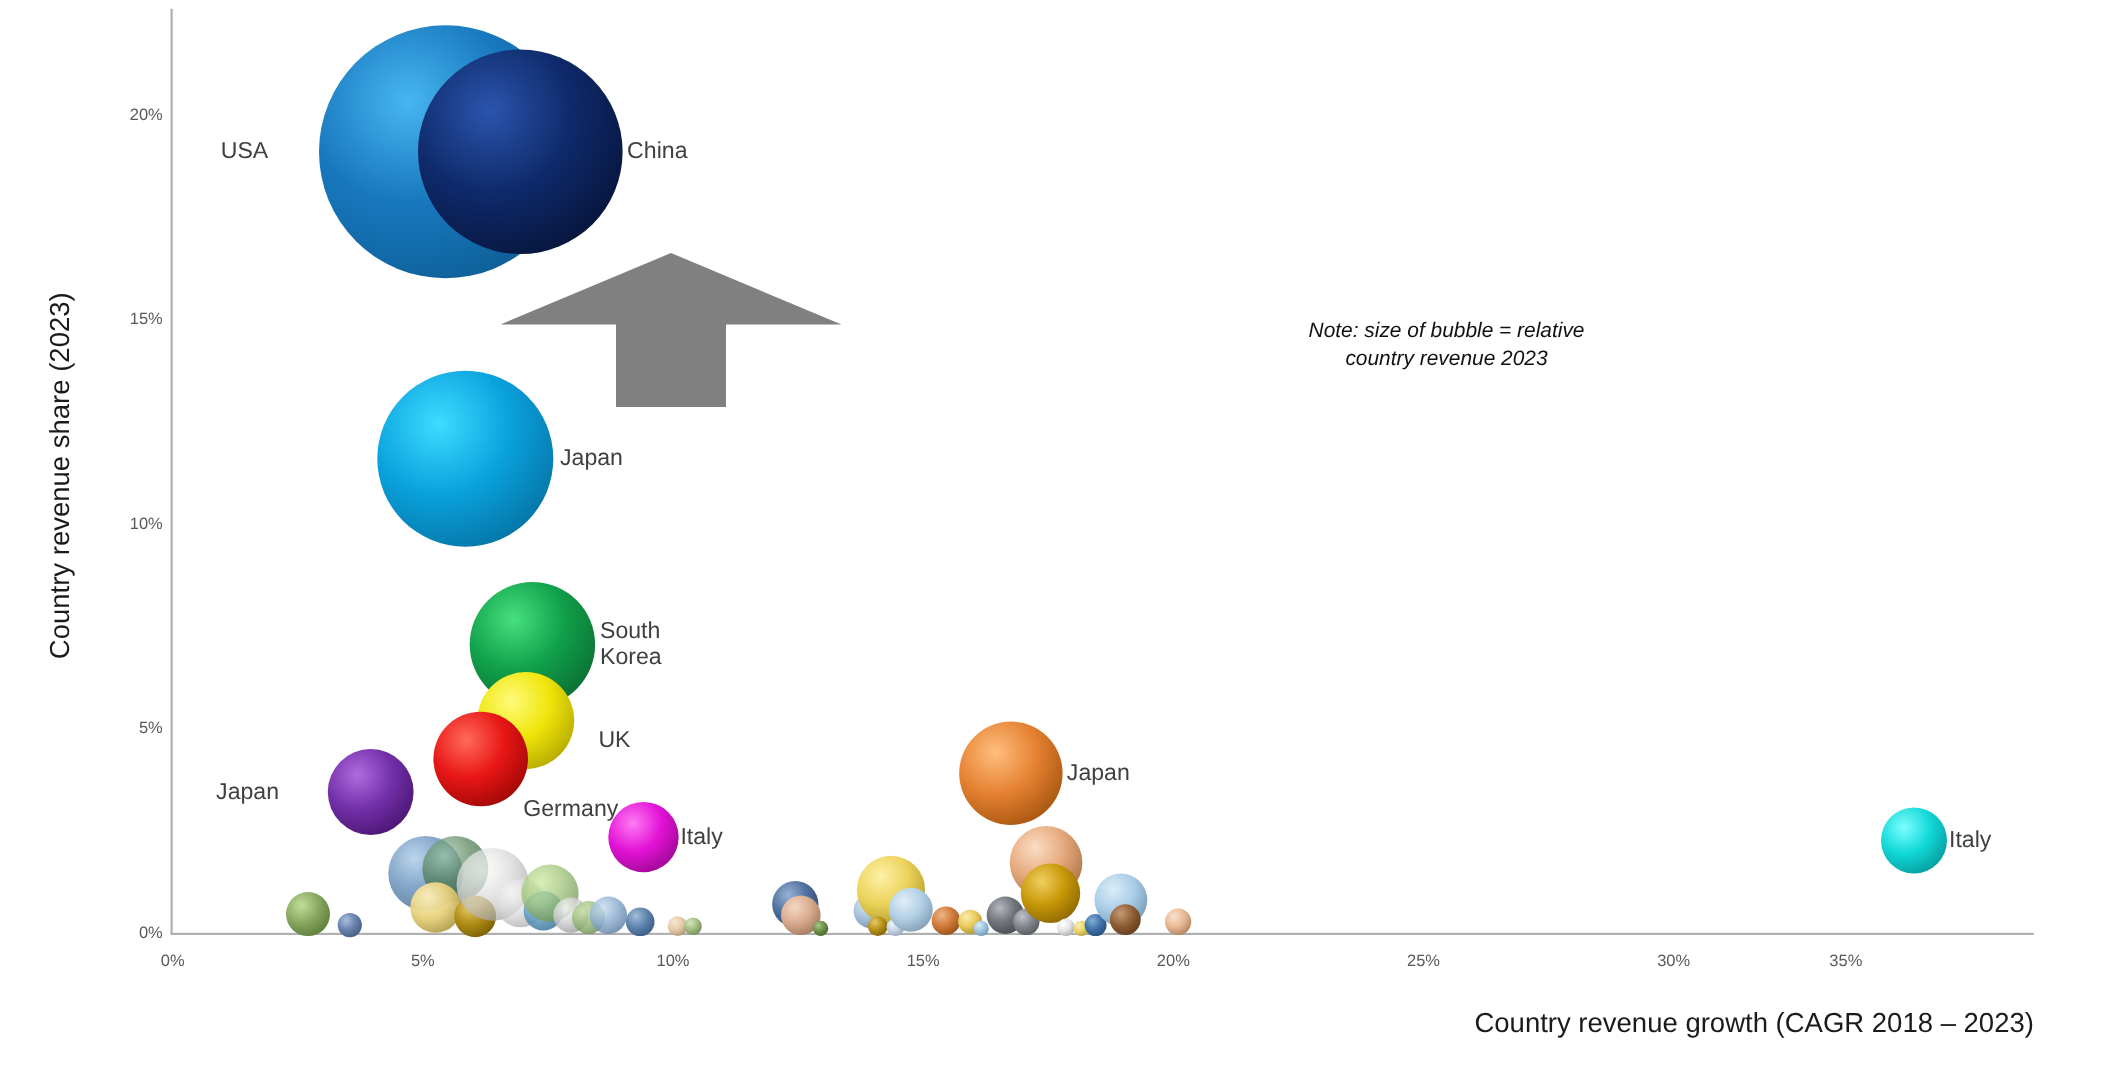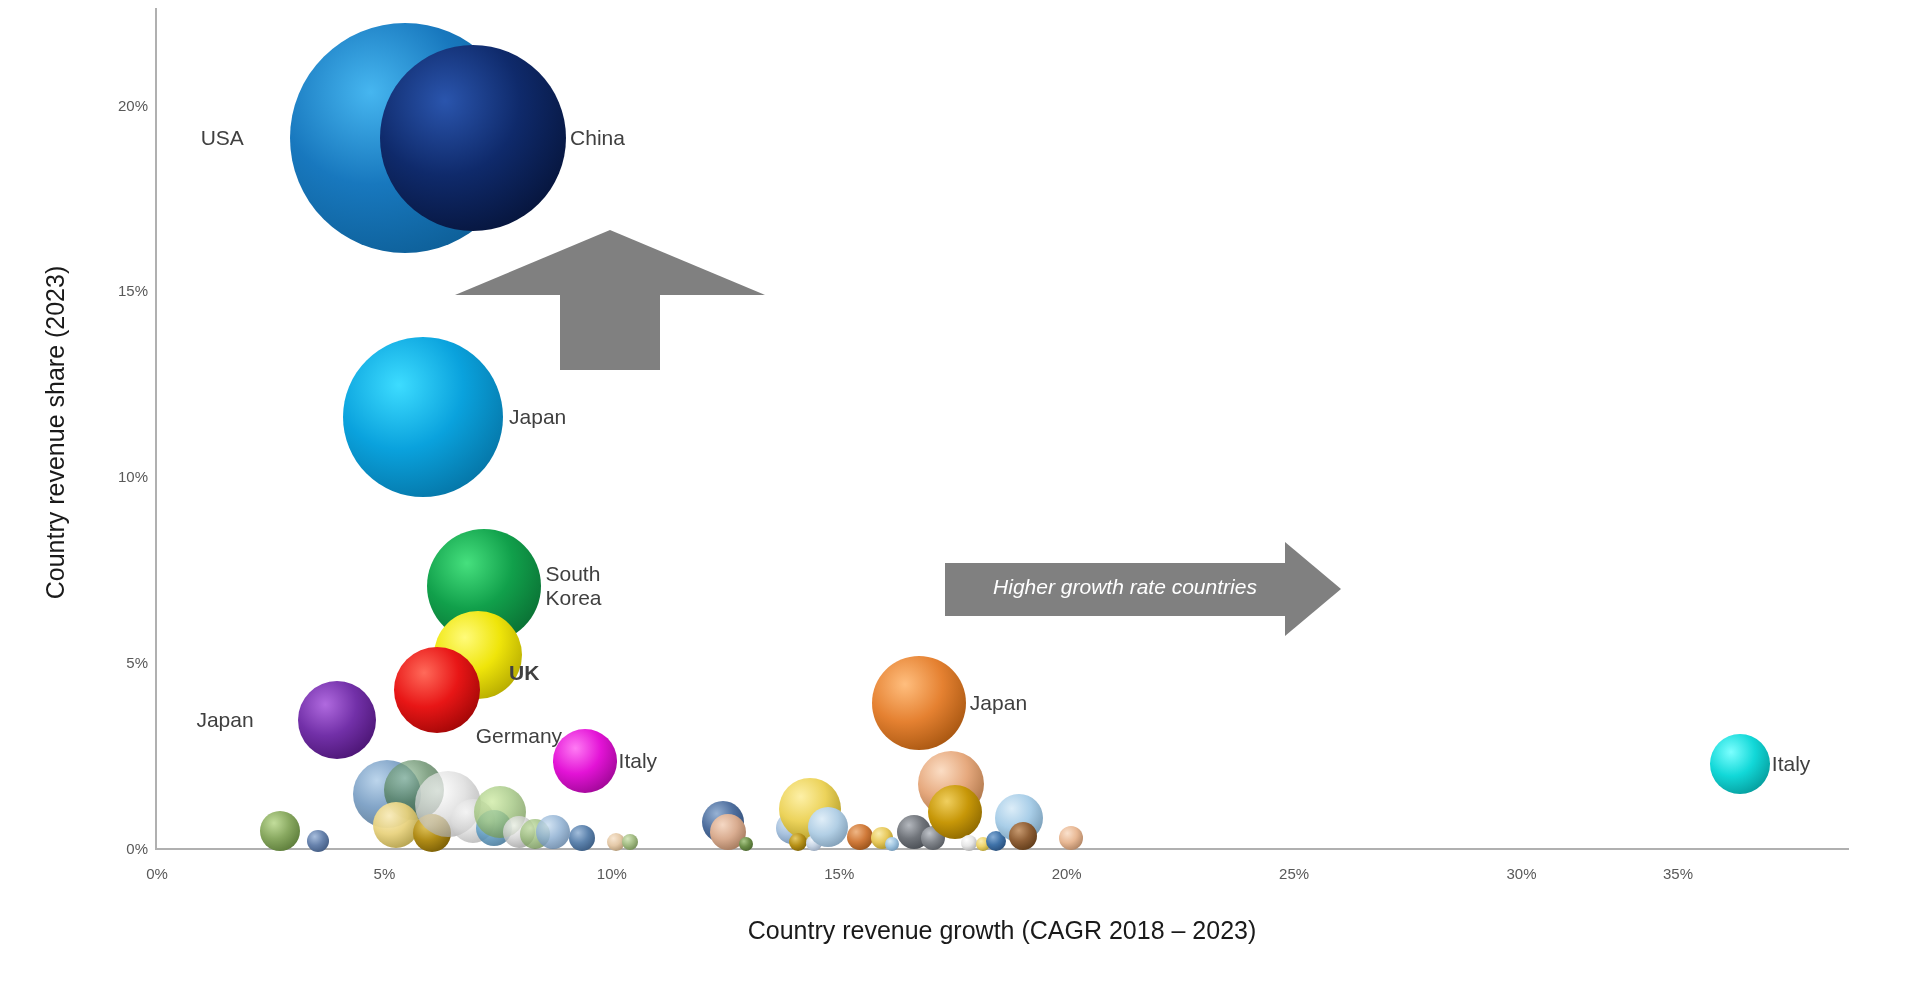--- a/index.html
+++ b/index.html
@@ -73,21 +73,21 @@
     font-size: 25px;
     color: #1a1a1a;
     transform: rotate(-90deg);
     white-space: nowrap;
   }
   #x-axis-title {
     position: absolute;
     left: 155px;
     top: 916px;
     width: 1694px;
-    text-align: center;
+    text-align: right;
     font-size: 25px;
     color: #1a1a1a;
   }
   #footer-note {
     position: absolute;
     left: 0;
     top: 968px;
     width: 1920px;
     text-align: center;
     font-size: 15.5px;
@@ -260,42 +260,39 @@
       <div class="bubble" style="width: 230px; height: 230px; left: 404.887px; top: 138.088px; background: radial-gradient(circle at 35% 30%, rgb(70, 182, 240) 0%, rgb(24, 120, 190) 42%, rgb(13, 94, 150) 82%, rgb(13, 94, 150) 100%);"></div>
       <div class="bubble-label" style="left: 243.887px; transform: translate(-100%, -50%); top: 138.088px;">USA</div>
       <div class="bubble" style="width: 186px; height: 186px; left: 473.113px; top: 138.088px; background: radial-gradient(circle at 35% 30%, rgb(42, 85, 173) 0%, rgb(15, 42, 107) 42%, rgb(6, 20, 58) 82%, rgb(6, 20, 58) 100%);"></div>
       <div class="bubble-label" style="left: 570.113px; top: 138.088px;">China</div>
       <div class="bubble" style="width: 160px; height: 160px; left: 423.081px; top: 416.85px; background: radial-gradient(circle at 35% 30%, rgb(61, 220, 255) 0%, rgb(10, 162, 221) 42%, rgb(5, 115, 164) 82%, rgb(5, 115, 164) 100%);"></div>
       <div class="bubble-label" style="left: 509.081px; top: 416.85px;">Japan</div>
       <div class="bubble" style="width: 114px; height: 114px; left: 484.484px; top: 585.965px; background: radial-gradient(circle at 35% 30%, rgb(70, 224, 126) 0%, rgb(17, 160, 75) 42%, rgb(10, 110, 51) 82%, rgb(10, 110, 51) 100%);"></div>
       <div class="bubble-label" style="left: 545.484px; top: 585.965px;">South
 Korea</div>
       <div class="bubble" style="width: 88px; height: 88px; left: 477.661px; top: 654.726px; background: radial-gradient(circle at 35% 30%, rgb(255, 251, 122) 0%, rgb(239, 229, 10) 42%, rgb(179, 168, 0) 82%, rgb(179, 168, 0) 100%);"></div>
-      <div class="bubble-label" style="left: 509px; top: 672.726px; font-weight: bold;">UK</div>
+      <div class="bubble-label" style="left: 544px; top: 672.726px;">UK</div>
       <div class="bubble" style="width: 86px; height: 86px; left: 436.726px; top: 690.035px; background: radial-gradient(circle at 35% 30%, rgb(255, 106, 90) 0%, rgb(232, 22, 22) 42%, rgb(158, 6, 6) 82%, rgb(158, 6, 6) 100%);"></div>
       <div class="bubble-label" style="left: 475.726px; top: 736.035px;">Germany</div>
       <div class="bubble" style="width: 78px; height: 78px; left: 336.661px; top: 719.77px; background: radial-gradient(circle at 35% 30%, rgb(176, 106, 223) 0%, rgb(114, 48, 168) 42%, rgb(74, 20, 114) 82%, rgb(74, 20, 114) 100%);"></div>
       <div class="bubble-label" style="left: 253.661px; transform: translate(-100%, -50%); top: 719.77px;">Japan</div>
       <div class="bubble" style="width: 64px; height: 64px; left: 584.548px; top: 760.655px; background: radial-gradient(circle at 35% 30%, rgb(255, 123, 244) 0%, rgb(227, 19, 214) 42%, rgb(156, 7, 147) 82%, rgb(156, 7, 147) 100%);"></div>
       <div class="bubble-label" style="left: 618.548px; top: 760.655px;">Italy</div>
       <div class="bubble" style="width: 94px; height: 94px; left: 918.855px; top: 703.044px; background: radial-gradient(circle at 35% 30%, rgb(255, 190, 126) 0%, rgb(229, 129, 49) 42%, rgb(164, 84, 15) 82%, rgb(164, 84, 15) 100%);"></div>
       <div class="bubble-label" style="left: 969.855px; top: 703.044px;">Japan</div>
       <div class="bubble" style="width: 60px; height: 60px; left: 1739.84px; top: 764.372px; background: radial-gradient(circle at 35% 30%, rgb(124, 255, 255) 0%, rgb(18, 216, 216) 42%, rgb(5, 154, 154) 82%, rgb(5, 154, 154) 100%);"></div>
       <div class="bubble-label" style="left: 1771.84px; top: 764.372px;">Italy</div>
     </div>
 
   <div class="arrow-up">
     <div class="head"></div>
     <div class="shaft"></div>
   </div>
 
-  <div class="arrow-right">
-    <div class="shaft"></div>
-    <div class="head"></div>
-    <div class="txt">Higher growth rate countries</div>
-  </div>
-
+
+  <div id="bubble-size-note">Note: size of bubble = relative
+country revenue 2023</div>
 
   <div id="y-axis-title">Country revenue share (2023)</div>
   <div id="x-axis-title">Country revenue growth (CAGR 2018 – 2023)</div>
 
 
 </div>
 
 </body></html>

